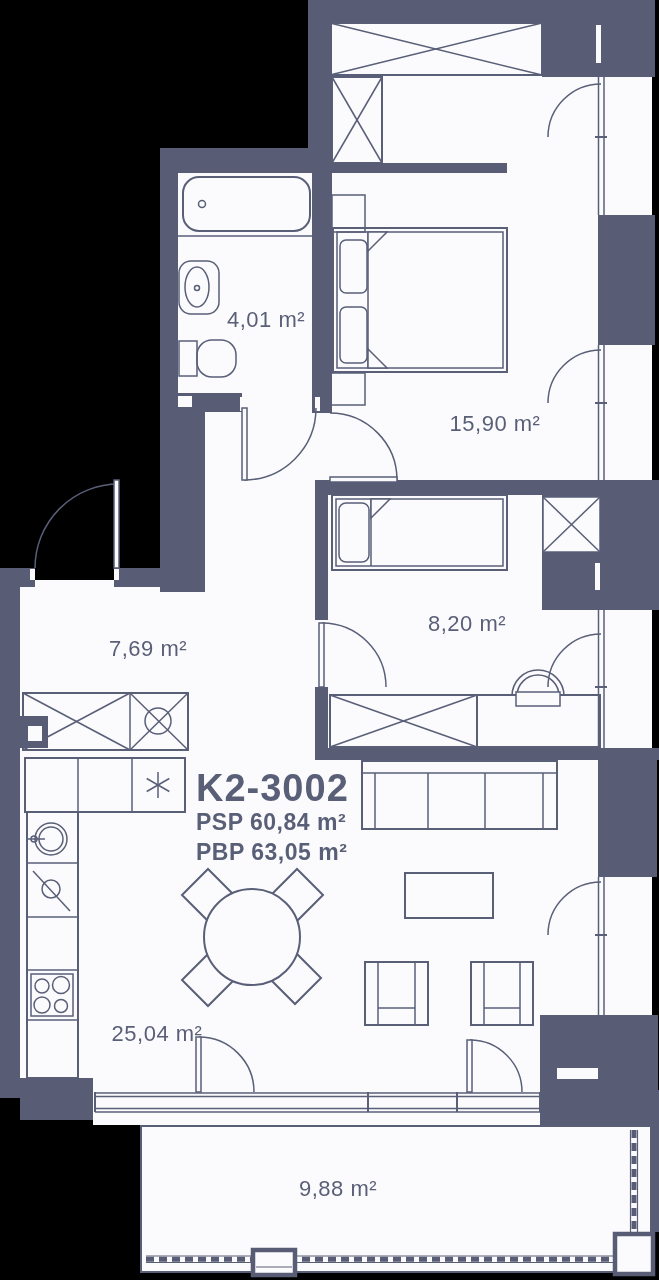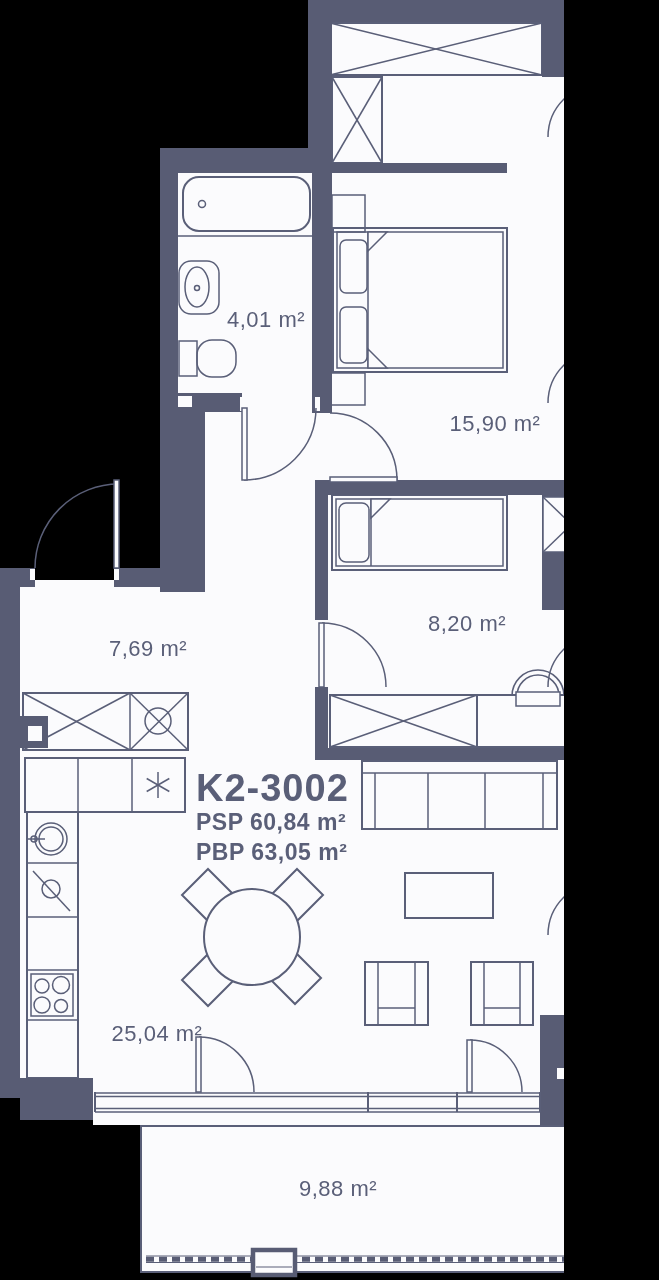--- a/index.html
+++ b/index.html
@@ -1,19 +1,19 @@
 <!DOCTYPE html>
 <html style="--wall: #585C74; --line: #5A5F78; --ink: #5A5F78; --floor: #FBFBFD; --bg: #000000;"><head>
 <meta charset="utf-8">
 <style>
   :root{
     --wall:#585C74; --line:#5A5F78; --floor:#FBFBFD; --bg:#000000; --ink:#5A5F78;
   }
   html,body{margin:0;padding:0;background:var(--bg,#000);}
-  .stage{width:564px;height:1280px;position:relative;background:var(--bg,#000);overflow:hidden;}
+  .stage{width:659px;height:1280px;position:relative;background:var(--bg,#000);overflow:hidden;}
   svg{display:block;font-family:"Liberation Sans", sans-serif;}
   .wall{fill:var(--wall,#585C74);stroke:none;}
   .floor{fill:var(--floor,#FBFBFD);stroke:none;}
   .ln{stroke:var(--line,#5A5F78);stroke-width:2;fill:none;}
   .ln15{stroke:var(--line,#5A5F78);stroke-width:1.5;fill:none;}
   .ln12{stroke:var(--line,#5A5F78);stroke-width:1.2;fill:none;}
   .wf{fill:var(--floor,#FBFBFD);stroke:var(--line,#5A5F78);stroke-width:2;}
   .wf15{fill:var(--floor,#FBFBFD);stroke:var(--line,#5A5F78);stroke-width:1.5;}
   .room-label{font-size:22px;fill:var(--ink,#5A5F78);letter-spacing:.5px;}
   .unit-code{font-size:38px;font-weight:bold;fill:var(--ink,#5A5F78);letter-spacing:1px;}

